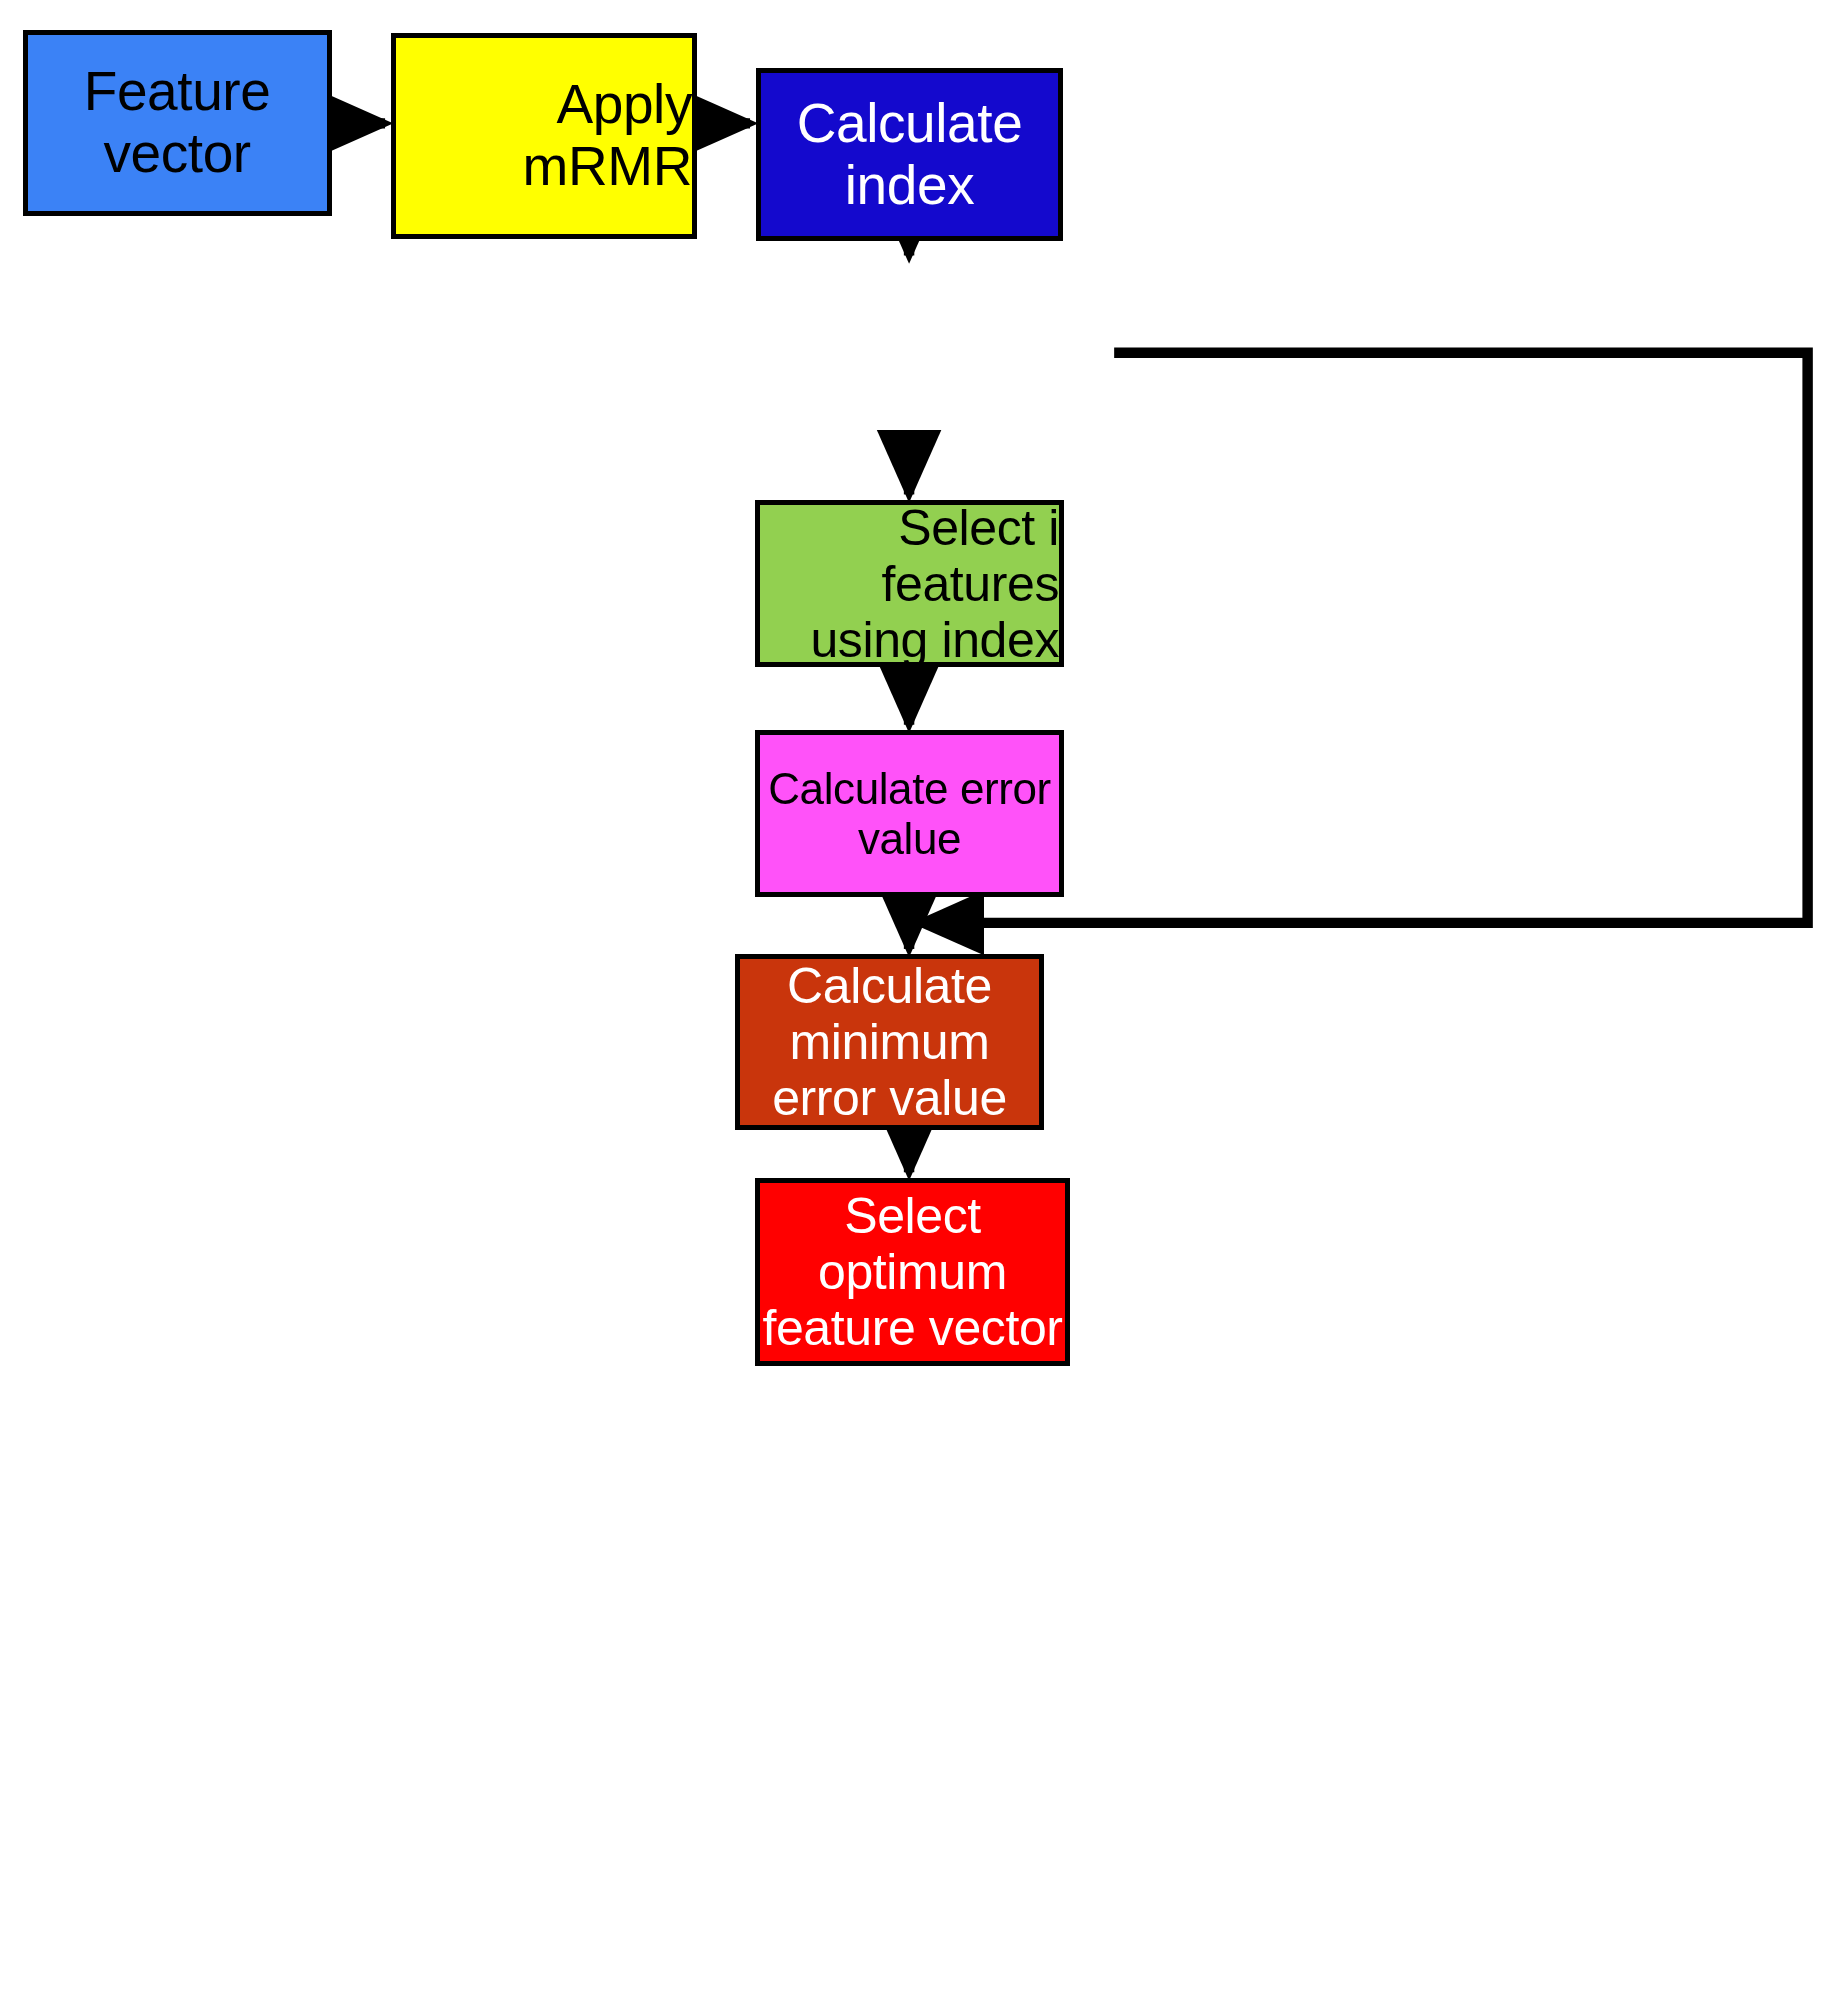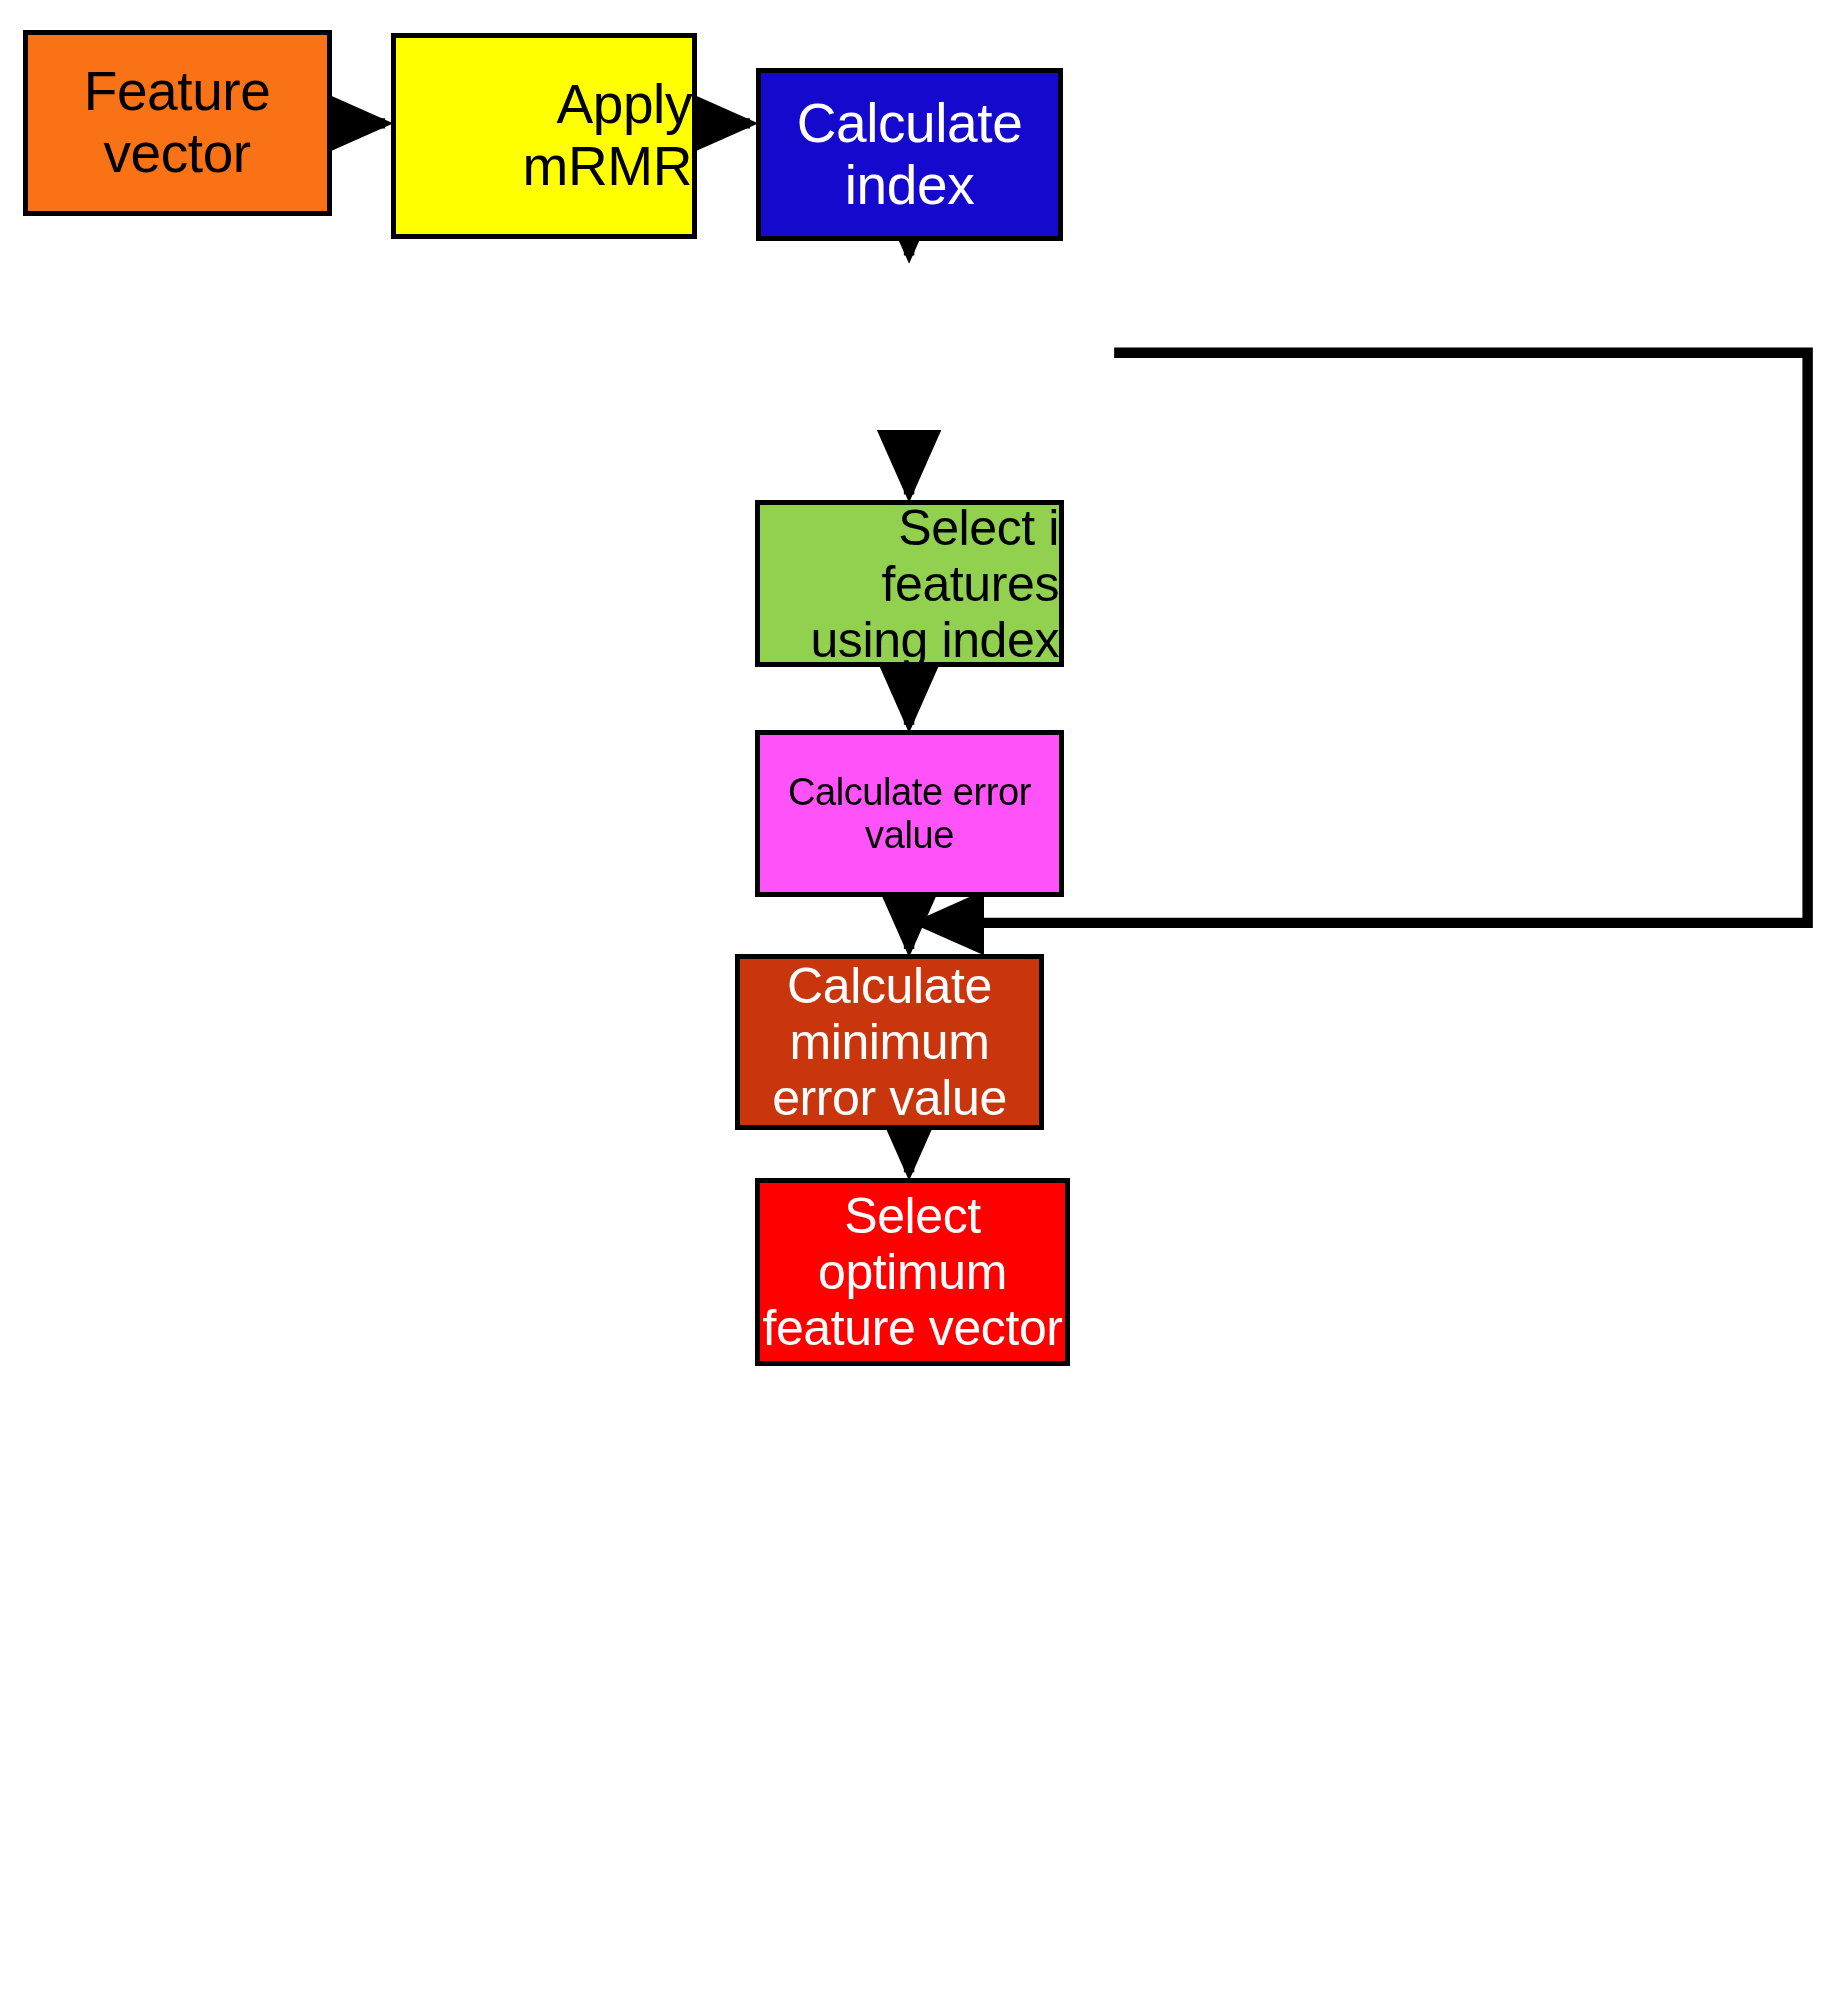--- a/index.html
+++ b/index.html
@@ -75,21 +75,21 @@
     left: 755px; top: 500px; width: 309px; height: 167px;
     background: #92d050;
     color: #000000;
     font-size: 50px;
     text-align: right;
   }
   #node-calc-error {
     left: 755px; top: 730px; width: 309px; height: 167px;
     background: #ff52f9;
     color: #000000;
-    font-size: 38px;
+    font-size: 44px;
   }
   #node-calc-min-error {
     left: 735px; top: 954px; width: 309px; height: 176px;
     background: #c9350c;
     color: #ffffff;
     font-size: 50px;
   }
   #node-select-optimum {
     left: 755px; top: 1178px; width: 315px; height: 188px;
     background: #ff0000;
@@ -131,21 +131,21 @@
 
     <line x1="1046" y1="767" x2="1046" y2="834" stroke-width="12" marker-end="url(#arrowhead)"></line>
 
     <line x1="1046" y1="1032" x2="1046" y2="1092" stroke-width="12" marker-end="url(#arrowhead)"></line>
 
     <polyline points="1282,406 2080,406 2080,1062 1058,1062" stroke-width="12" marker-end="url(#arrowhead)"></polyline>
 
     <line x1="1046" y1="1300" x2="1046" y2="1349" stroke-width="12" marker-end="url(#arrowhead)"></line>
   </svg>
 
-  <div class="node node-rect" id="node-feature-vector" style="background: #f97316; color: rgb(0, 0, 0); justify-content: center;">
+  <div class="node node-rect" id="node-feature-vector" style="background: #3b82f6; color: rgb(0, 0, 0); justify-content: center;">
     <span>Feature vector</span>
   </div>
 
   <div class="node node-rect" id="node-apply-mrmr" style="background: rgb(255, 255, 0); color: rgb(0, 0, 0);">
     <span>Apply mRMR</span>
   </div>
 
   <div class="node node-rect" id="node-calculate-index" style="background: rgb(20, 9, 205); color: rgb(255, 255, 255);">
     <span>Calculate index</span>
   </div>

